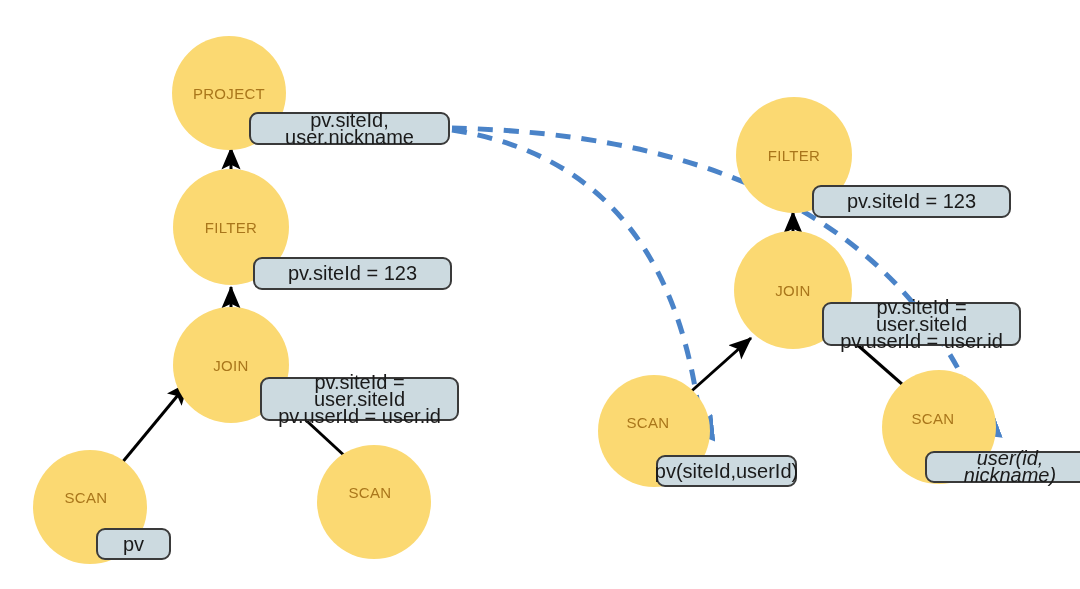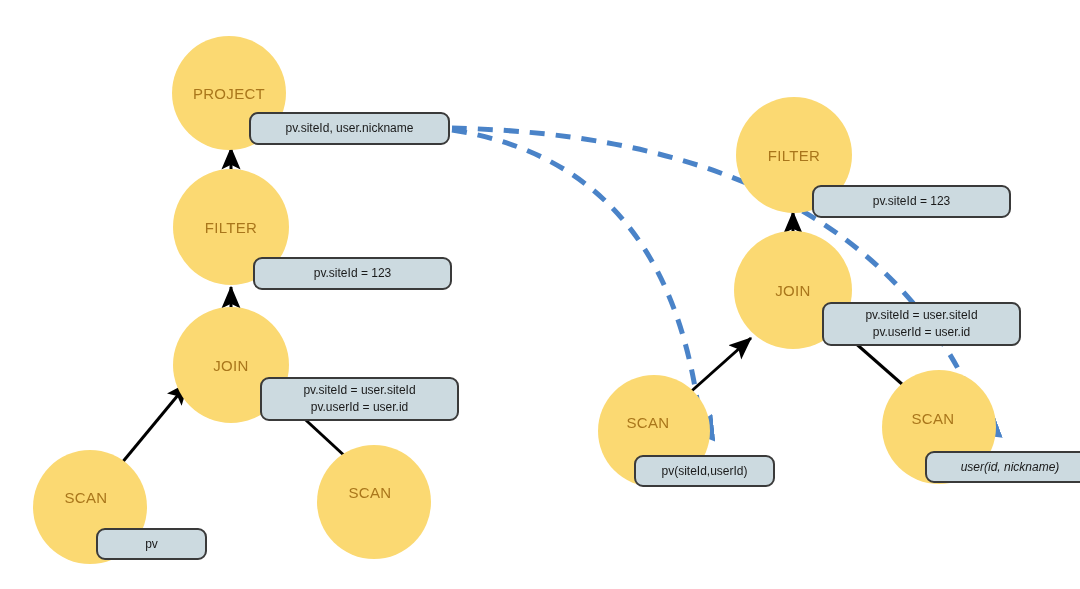--- a/index.html
+++ b/index.html
@@ -50,21 +50,21 @@
     border-radius: 9px;
     box-sizing: border-box;
     display: flex;
     align-items: center;
     justify-content: center;
     text-align: center;
     padding: 0 10px;
   }
   .tag-text {
     color: #1a1a1a;
-    font-size: 12px;
+    font-size: 20px;
     line-height: 17px;
     font-family: "Liberation Sans", sans-serif;
     white-space: pre-line;
     user-select: none;
   }
 </style>
 </head>
 <body>
 
 <div id="canvas">
@@ -124,21 +124,21 @@
 
   <div class="tag-box" style="left:253px; top:257px; width:199px; height:33px;">
     <span class="tag-text">pv.siteId = 123</span>
   </div>
 
   <div class="tag-box" style="left:260px; top:377px; width:199px; height:44px;">
     <span class="tag-text">pv.siteId = user.siteId
 pv.userId = user.id</span>
   </div>
 
-  <div class="tag-box" style="left:96px; top:528px; width:111px; height:32px;">
+  <div class="tag-box" style="left:96px; top:528px; width:75px; height:32px;">
     <span class="tag-text">pv</span>
   </div>
 
 
   <div class="node-circle" style="left:736px; top:97px; width:116px; height:116px;">
     <span class="node-label">FILTER</span>
   </div>
 
   <div class="node-circle" style="left:734px; top:231px; width:118px; height:118px;">
     <span class="node-label">JOIN</span>
@@ -154,21 +154,21 @@
 
   <div class="tag-box" style="left:812px; top:185px; width:199px; height:33px;">
     <span class="tag-text">pv.siteId = 123</span>
   </div>
 
   <div class="tag-box" style="left:822px; top:302px; width:199px; height:44px;">
     <span class="tag-text">pv.siteId = user.siteId
 pv.userId = user.id</span>
   </div>
 
-  <div class="tag-box" style="left:634px; top:455px; width:141px; height:32px;">
+  <div class="tag-box" style="left:656px; top:455px; width:141px; height:32px;">
     <span class="tag-text">pv(siteId,userId)</span>
   </div>
 
   <div class="tag-box" style="left:925px; top:451px; width:170px; height:32px;font-style:italic;">
     <span class="tag-text">user(id, nickname)</span>
   </div>
 
 </div>
 
 </body></html>

